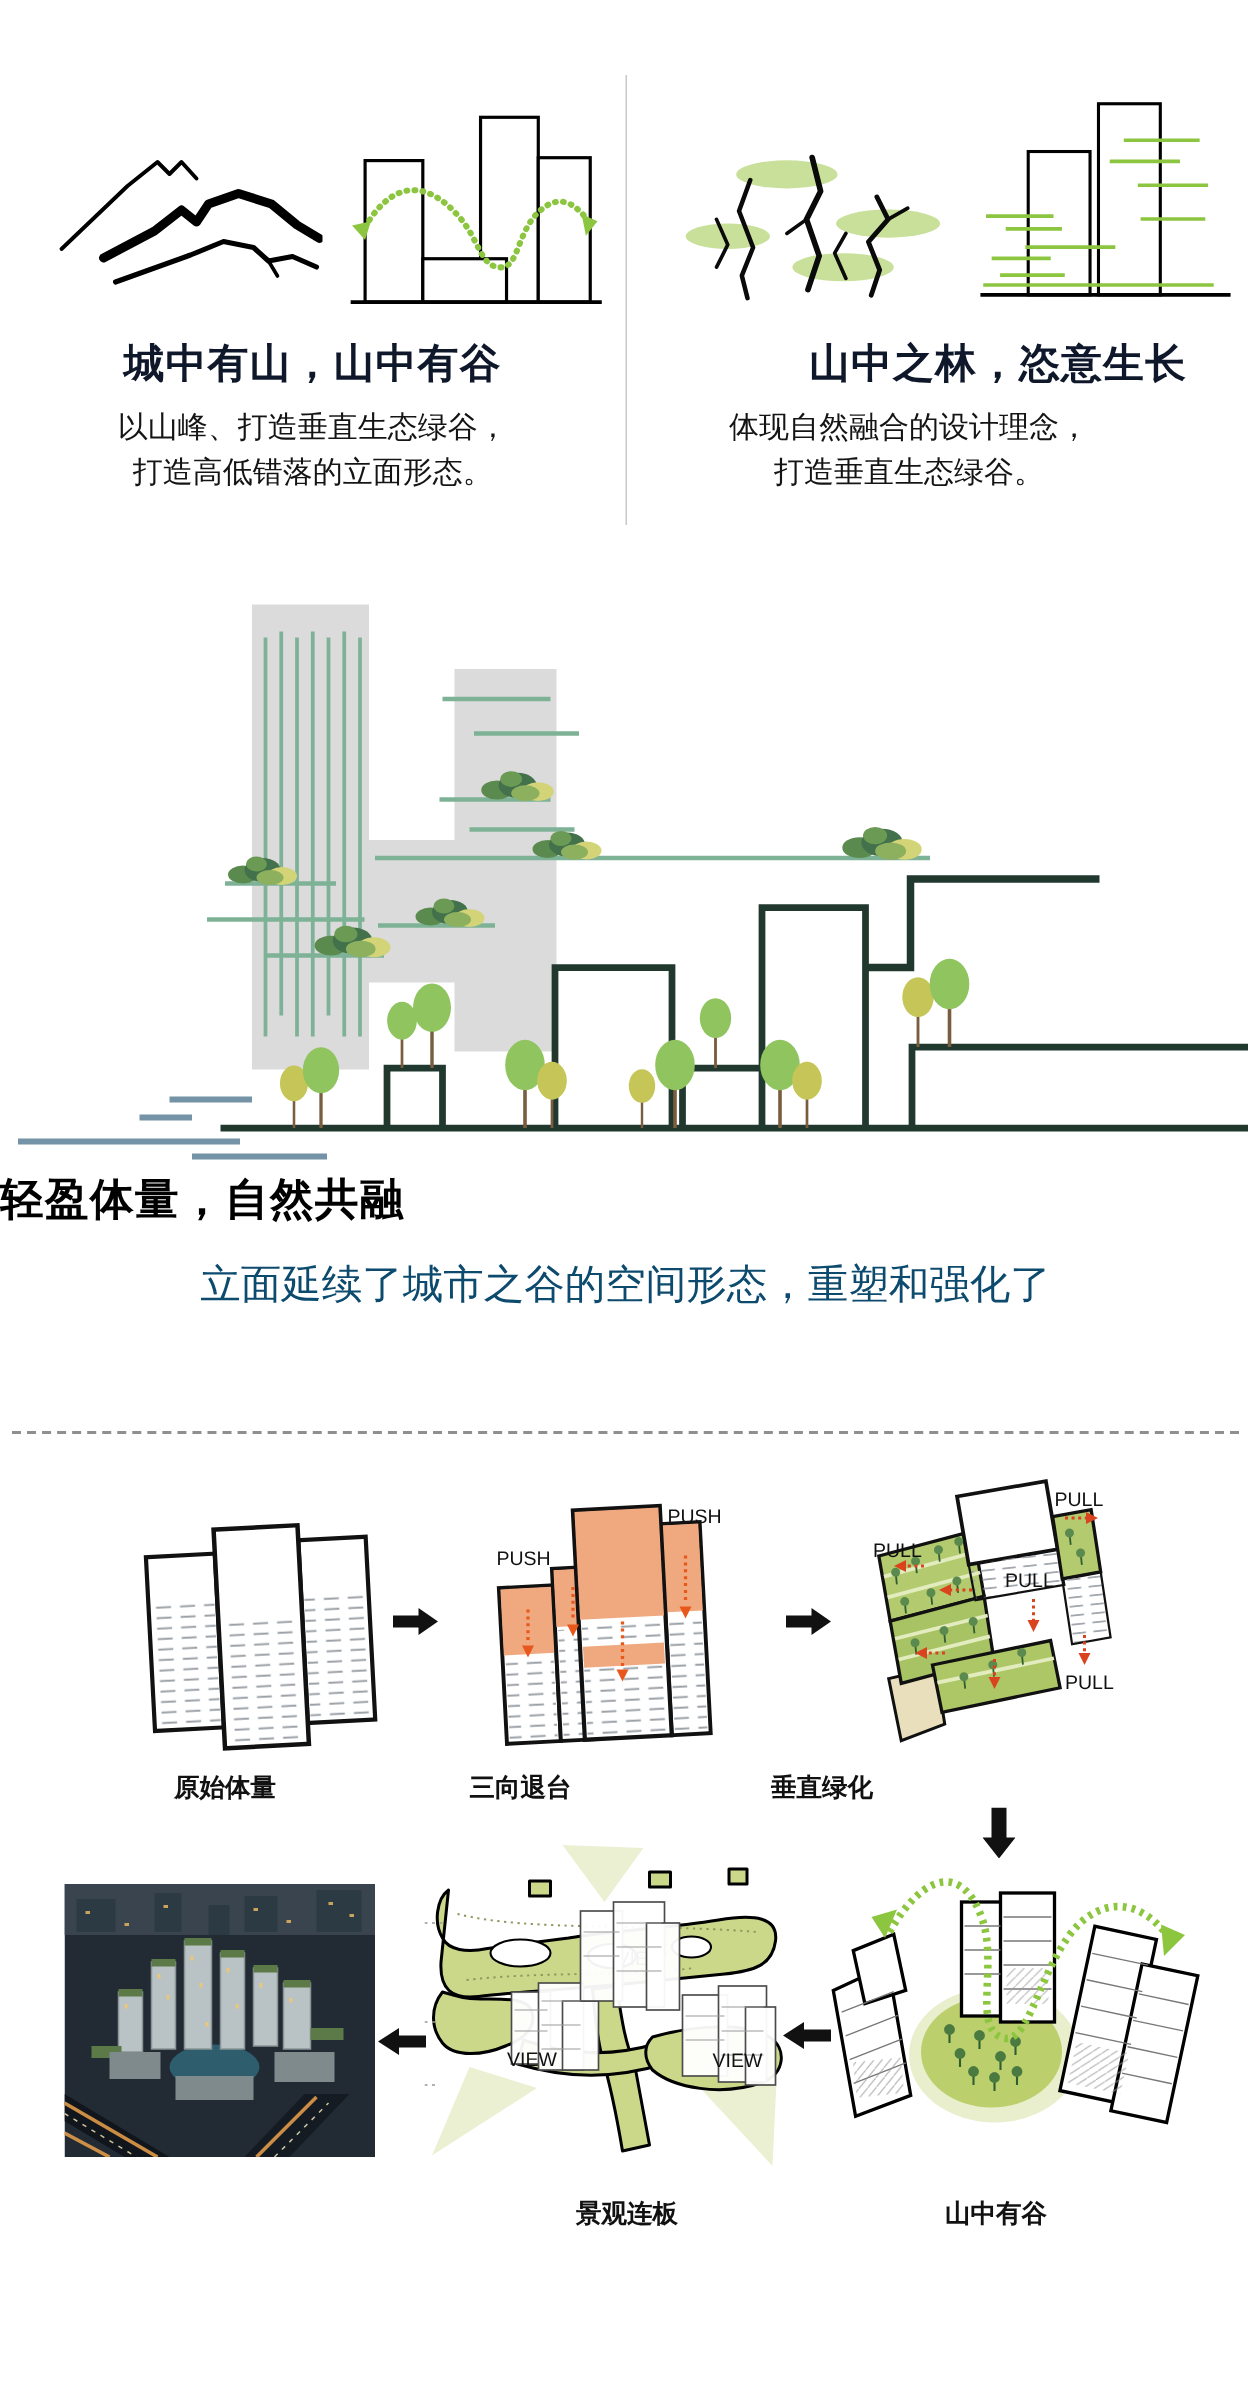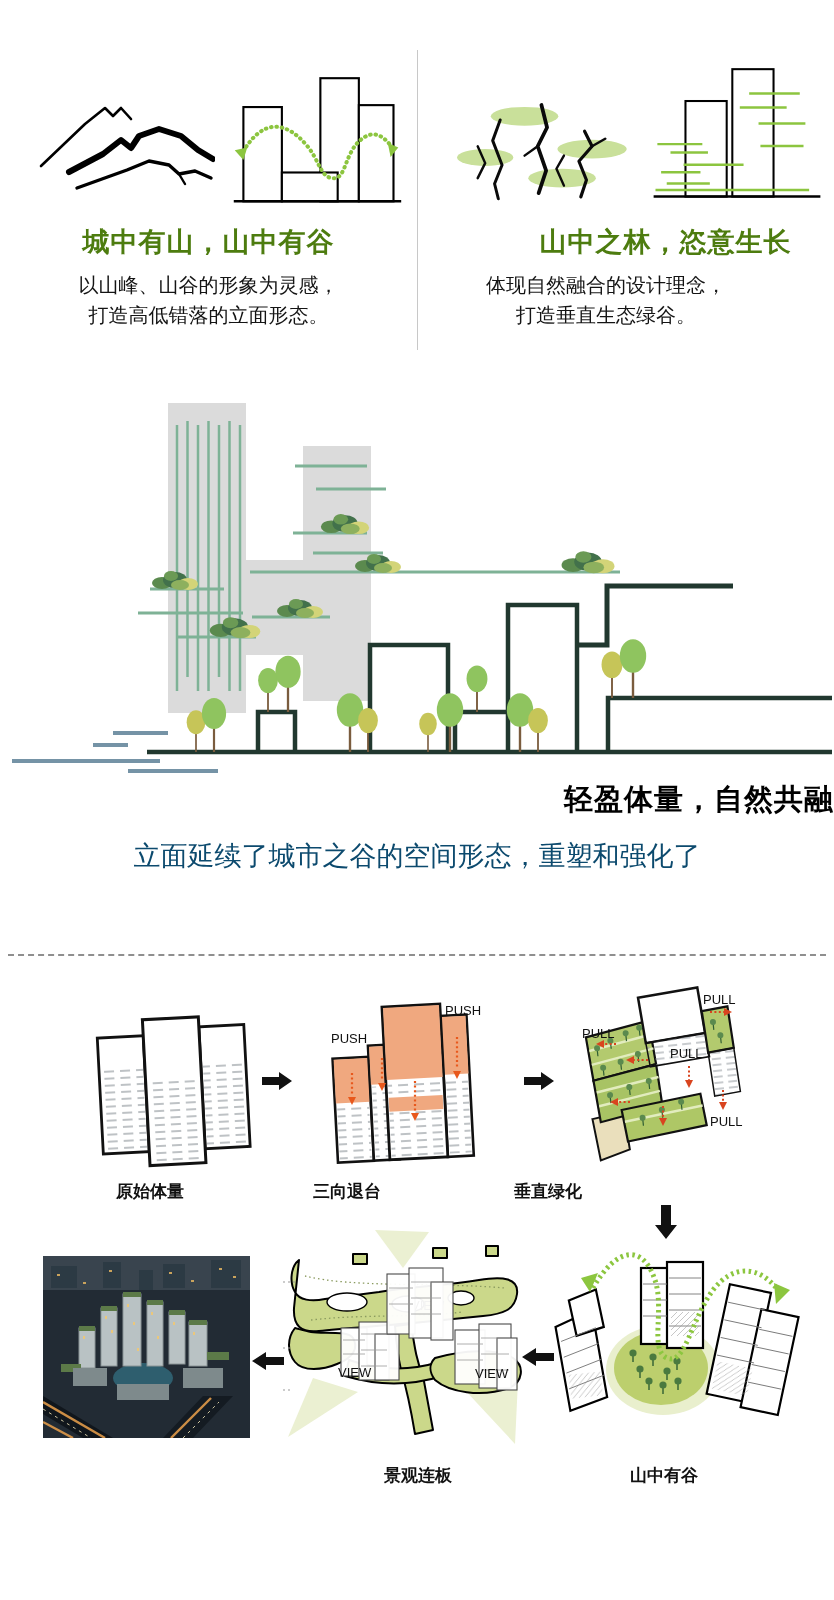--- a/index.html
+++ b/index.html
@@ -1,24 +1,24 @@
 <!DOCTYPE html>
 <html><head>
 <meta charset="utf-8">
 <style>
   html,body{margin:0;padding:0;background:#fff;}
   .page{position:relative;width:834px;height:1600px;background:#fff;overflow:hidden;
         font-family:"Liberation Sans","DejaVu Sans",sans-serif;}
   .abs{position:absolute;}
   .concept-title{font-family:"Liberation Serif","DejaVu Serif",serif;font-weight:bold;
-        font-size:27px;letter-spacing:1px;text-align:center;color:#4d7c0f;white-space:nowrap;}
+        font-size:27px;letter-spacing:1px;text-align:center;color:#0f172a;white-space:nowrap;}
   .concept-desc{font-size:20px;line-height:1.5;text-align:center;color:#141414;}
   .v-divider{width:1px;background:#c8c8c8;}
   .feature-title{font-family:"Liberation Serif","DejaVu Serif",serif;font-weight:bold;
-        font-size:29px;letter-spacing:1px;text-align:right;color:#000;}
+        font-size:29px;letter-spacing:1px;text-align:left;color:#000;}
   .feature-desc{font-size:27px;line-height:1.5;text-align:center;color:#0c4a6e;}
   .dashed-divider{height:0;border-top:2px dashed #8f8f8f;}
   .step-label{font-size:17px;font-weight:bold;color:#111;white-space:nowrap;transform:translateX(-50%);text-align:center;}
   svg{display:block;}
   svg text.anno{font-family:"Liberation Sans","DejaVu Sans",sans-serif;font-size:13px;fill:#111;}
 </style>
 </head>
 <body>
 
 <div class="page">
@@ -80,21 +80,21 @@
         <path d="M14,124 H56"></path>
         <path d="M20,136 H66"></path>
       <path d="M8,143 H172"></path>
     </g>
   </svg>
 
   <div class="abs v-divider" style="left:417px;top:50px;height:300px"></div>
 
   <div class="abs concept-title" style="left:0;top:224px;width:417px">城中有山，山中有谷</div>
   <div class="abs concept-desc" style="left:0;top:270px;width:417px">
-    <span>以山峰、山谷的形象为灵感，</span><br>
+    <span>以山峰、打造垂直生态绿谷，</span><br>
     <span>打造高低错落的立面形态。</span>
   </div>
 
   <div class="abs concept-title" style="left:433px;top:224px;width:465px">山中之林，恣意生长</div>
   <div class="abs concept-desc" style="left:417px;top:270px;width:378px">
     <span>体现自然融合的设计理念，</span><br>
     <span>打造垂直生态绿谷。</span>
   </div>
 
   <svg class="abs" style="left:0;top:375px" width="834" height="400" viewBox="0 0 834 400">

